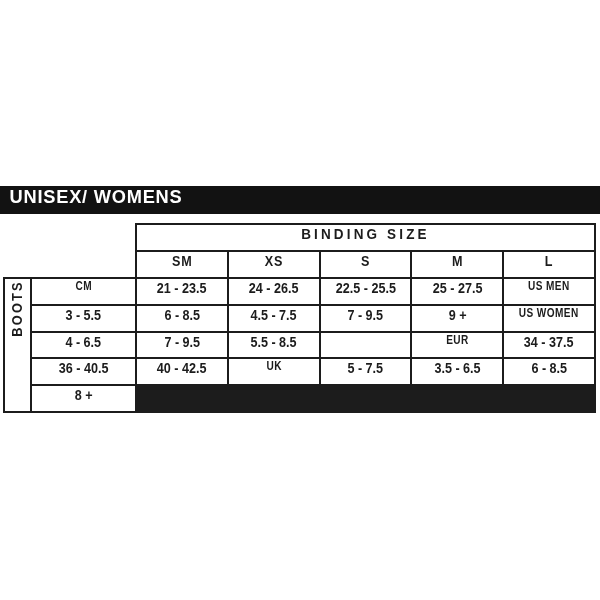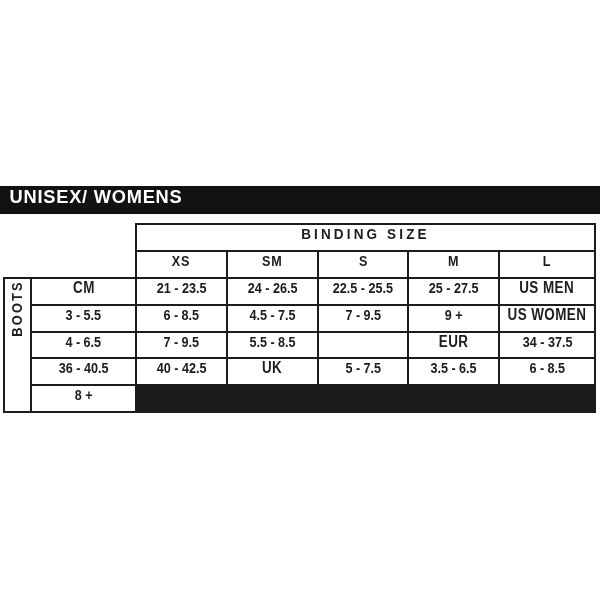--- a/index.html
+++ b/index.html
@@ -45,21 +45,21 @@
 
   .filler {
     grid-column: 1 / 3; grid-row: 1 / 3;
     background: #ffffff;
     margin: -2px 0 0 -2px; 
     z-index: 1;
   }
   .bindhdr { grid-column: 3 / 8; grid-row: 1; }
   .bindhdr .t { letter-spacing: 3.5px; transform: scaleX(0.9); }
   .colhdr .t { letter-spacing: 1px; }
-  .rowlabel { font-size: 16px; }
+  .rowlabel { font-size: 12px; }
   .rowlabel .t { letter-spacing: 0.5px; }
 
   .boots { grid-column: 1; grid-row: 3 / 8; }
   .boots .v {
     transform: rotate(-90deg) scaleX(0.88);
     white-space: nowrap;
     font-size: 14.5px; font-weight: bold;
     letter-spacing: 2.5px; color: #1c1c1c;
   }
 </style>
@@ -74,24 +74,24 @@
 
   <div class="sizetable">
 
     <div class="filler"></div>
 
     <div class="cell bindhdr">
       <span class="t">BINDING SIZE</span>
     </div>
 
     <div class="cell colhdr">
-        <span class="t">XS</span>
+        <span class="t">SM</span>
       </div>
     <div class="cell colhdr">
-        <span class="t">SM</span>
+        <span class="t">XS</span>
       </div>
     <div class="cell colhdr">
         <span class="t">S</span>
       </div>
     <div class="cell colhdr">
         <span class="t">M</span>
       </div>
     <div class="cell colhdr">
         <span class="t">L</span>
       </div>

